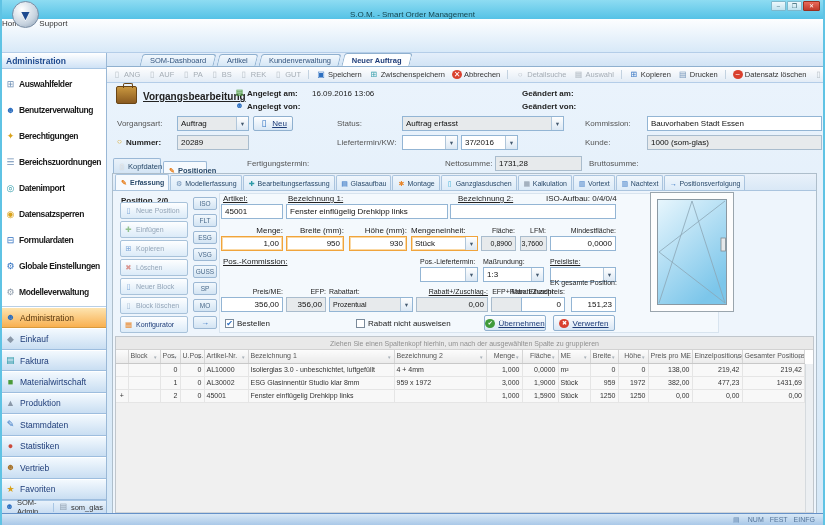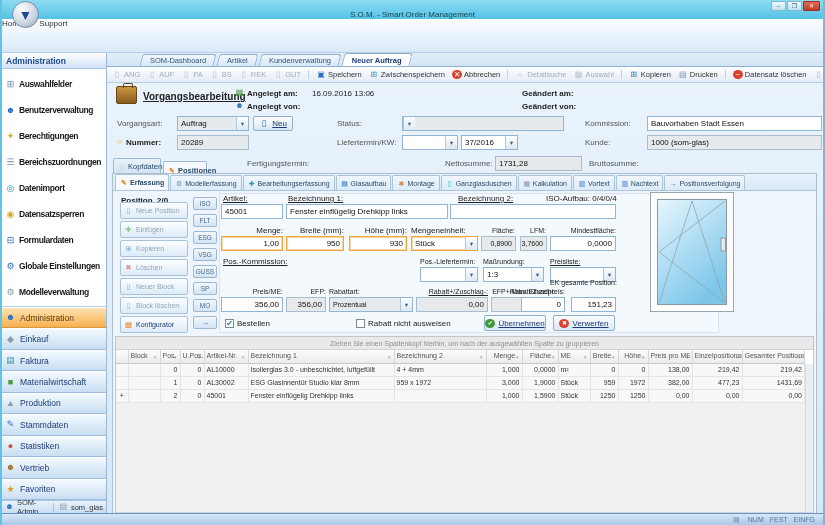--- a/index.html
+++ b/index.html
@@ -325,20 +325,21 @@
         <div class="dd gray" style="left:70px;top:33px;width:72px">
           <span class="dd-val">Auftrag</span>
           <span class="dd-ar">▼</span>
         </div>
         <div class="btn" style="left:146px;top:33px;width:40px;height:15px">
           <span class="ic c-blue">▯</span>
             <u>Neu</u>
         </div>
         <span class="lbl gray" style="left:230px;top:36px">Status:</span>
         <div class="dd gray" style="left:295px;top:33px;width:162px">
+          <span class="dd-val">Auftrag erfasst</span>
           <span class="dd-ar">▼</span>
         </div>
         <span class="lbl gray" style="left:478px;top:36px">Kommission:</span>
         <div class="inp" style="left:540px;top:33px;width:175px">Bauvorhaben Stadt Essen</div>
 
         <span class="mini-ic c-gold ic" style="left:8px;top:55px">○</span>
         <span class="lbl b" style="left:19px;top:55px">Nummer:</span>
         <div class="inp gray" style="left:70px;top:52px;width:72px">20289</div>
         <span class="lbl gray" style="left:230px;top:55px">Liefertermin/KW:</span>
         <div class="dd" style="left:295px;top:52px;width:56px">

